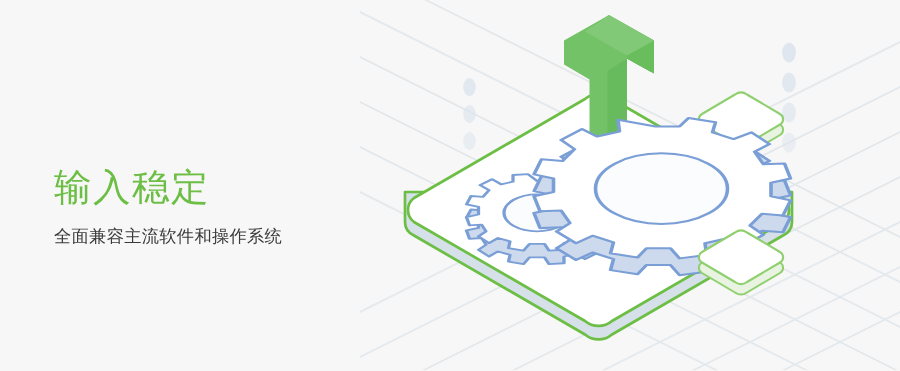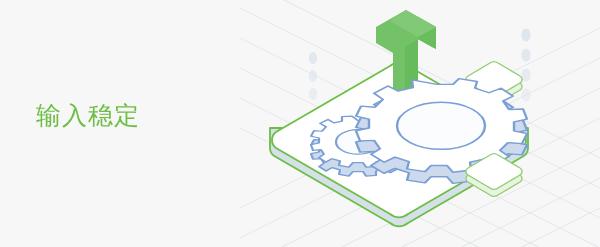--- a/index.html
+++ b/index.html
@@ -18,21 +18,21 @@
     width: 600px;
     height: 247px;
     background: #f7f7f7;
     overflow: hidden;
   }
 
   
   .text-block {
     position: absolute;
     left: 36px;
-    top: 100px;
+    top: 110px;
     z-index: 5;
   }
   .headline {
     font-size: 25px;
     line-height: 30px;
     font-weight: 400;
     color: #6cbe45;
     letter-spacing: 1px;
     margin: 0;
     white-space: nowrap;
@@ -61,20 +61,21 @@
     height: 247px;
   }
 </style>
 </head>
 <body>
 
 <div class="banner">
 
   <div class="text-block">
     <div class="headline">输入稳定</div>
+    <div class="subhead">全面兼容主流软件和操作系统</div>
   </div>
 
   <div class="illustration">
     <svg viewBox="0 0 360 247" xmlns="http://www.w3.org/2000/svg">
       <defs>
         <clipPath id="frame">
           <rect x="0" y="0" width="360" height="247"></rect>
         </clipPath>
       </defs>
 

